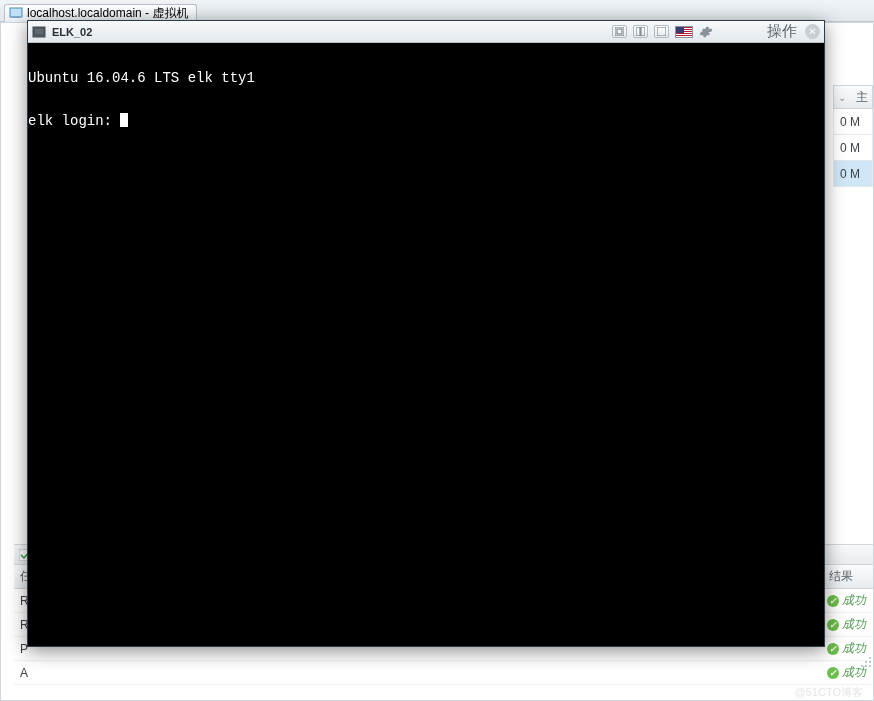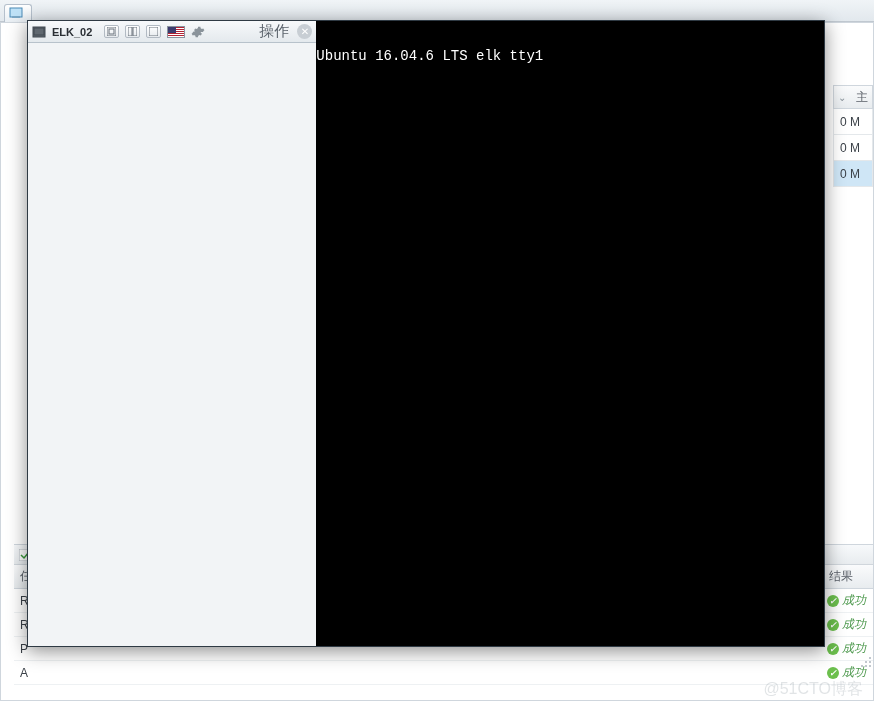--- a/index.html
+++ b/index.html
@@ -131,35 +131,36 @@
       width: 12px; height: 12px; border-radius: 50%;
       background: #6cbf4d; display: inline-flex;
       align-items: center; justify-content: center;
       color: #fff; font-size: 9px; font-weight: bold;
     }
     .watermark {
       position: absolute;
       right: 10px;
       bottom: 0px;
       color: rgba(120,130,140,0.22);
-      font-size: 16px;
+      font-size: 11px;
       font-weight: 500;
     }
 
     
     .vm-window {
       position: absolute;
       top: 20px;
       left: 27px;
       width: 798px;
       height: 627px;
       background: #f2f4f6;
       border: 1px solid #2f3a44;
       box-shadow: 0 4px 18px rgba(0,0,0,0.45);
       display: flex;
+      flex-direction: column;
     }
     .vm-titlebar {
       height: 22px;
       background: linear-gradient(#f7f9fb, #e4e9ed);
       border-bottom: 1px solid #b8c2cb;
       display: flex;
       align-items: center;
       padding: 0 4px;
       gap: 6px;
     }
@@ -235,20 +236,21 @@
 <body>
 
 <div class="outer-tab-bar">
   <div class="outer-tab">
     <span class="tab-icon">
       <svg width="14" height="14" viewBox="0 0 14 14">
           <rect x="1" y="2" width="12" height="9" fill="#bfe2f7" stroke="#4a8ab6"></rect>
           <rect x="3" y="10" width="8" height="2" fill="#7ba8c6"></rect>
         </svg>
     </span>
+    <span>localhost.localdomain - 虚拟机</span>
   </div>
 </div>
 
 <div class="bg-content">
 
   <div class="sidebar-right">
     <div class="col-head">
       <span class="chev">⌄</span>
       <span>主</span>
     </div>
@@ -344,20 +346,21 @@
     <span class="vm-gear">
       <svg width="14" height="14" viewBox="0 0 24 24">
           <path fill="#8a939b" d="M12 8a4 4 0 100 8 4 4 0 000-8zm9 4a7.9 7.9 0 00-.1-1.2l2.1-1.6-2-3.4-2.5 1a8 8 0 00-2-1.2l-.4-2.6h-4l-.4 2.6a8 8 0 00-2 1.2l-2.5-1-2 3.4 2.1 1.6A8 8 0 003 12c0 .4 0 .8.1 1.2L1 14.8l2 3.4 2.5-1a8 8 0 002 1.2l.4 2.6h4l.4-2.6a8 8 0 002-1.2l2.5 1 2-3.4-2.1-1.6c.1-.4.1-.8.1-1.2z"></path>
         </svg>
     </span>
     <span class="vm-action-label">操作</span>
     <span class="vm-close">✕</span>
   </div>
   <div class="vm-console">
 <span class="line">Ubuntu 16.04.6 LTS elk tty1</span>
+<span class="line"><span>elk login: </span><span class="cursor-block"></span></span>
     <span class="resize-grip">
       <svg width="12" height="12" viewBox="0 0 12 12">
         <circle cx="10" cy="2" r="1" fill="#aeb6be"></circle>
         <circle cx="10" cy="6" r="1" fill="#aeb6be"></circle>
           <circle cx="6" cy="6" r="1" fill="#aeb6be"></circle>
         <circle cx="10" cy="10" r="1" fill="#aeb6be"></circle>
           <circle cx="6" cy="10" r="1" fill="#aeb6be"></circle>
           <circle cx="2" cy="10" r="1" fill="#aeb6be"></circle>
       </svg>
     </span>

